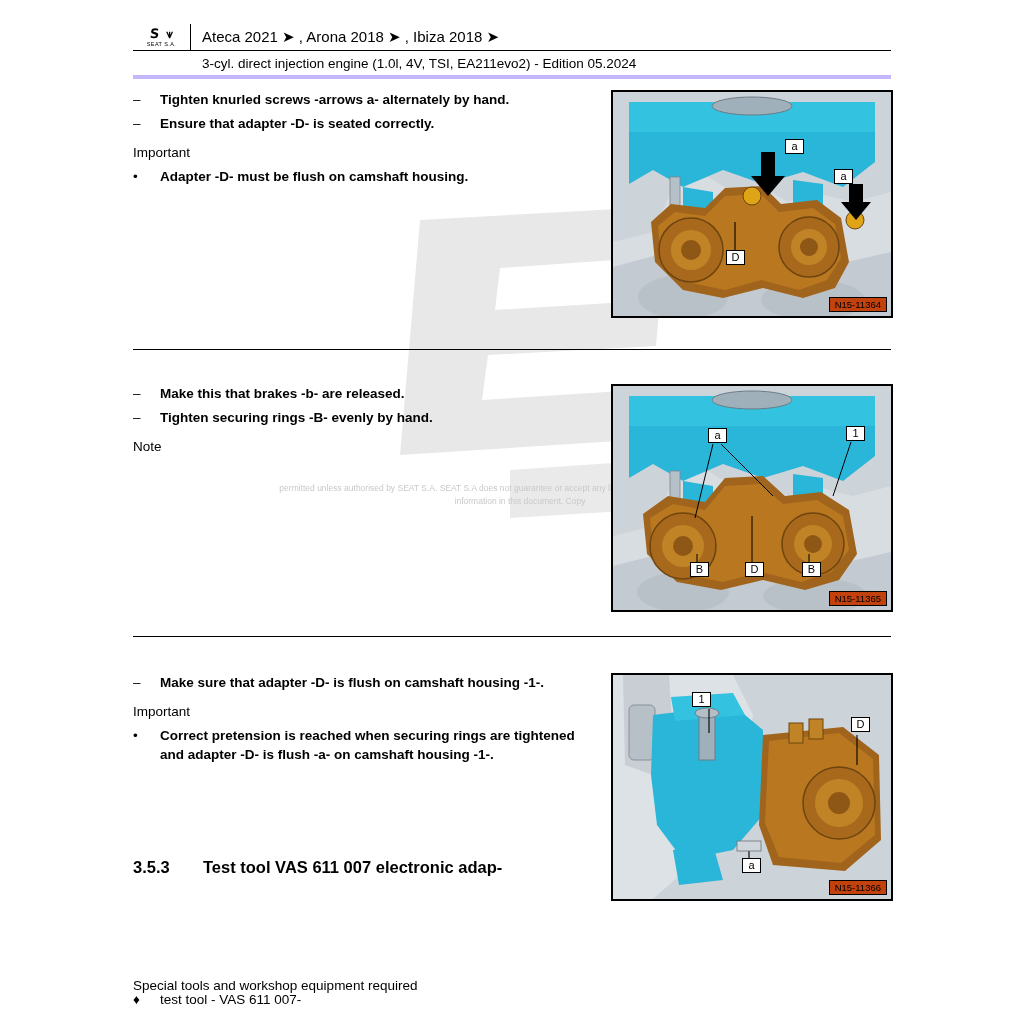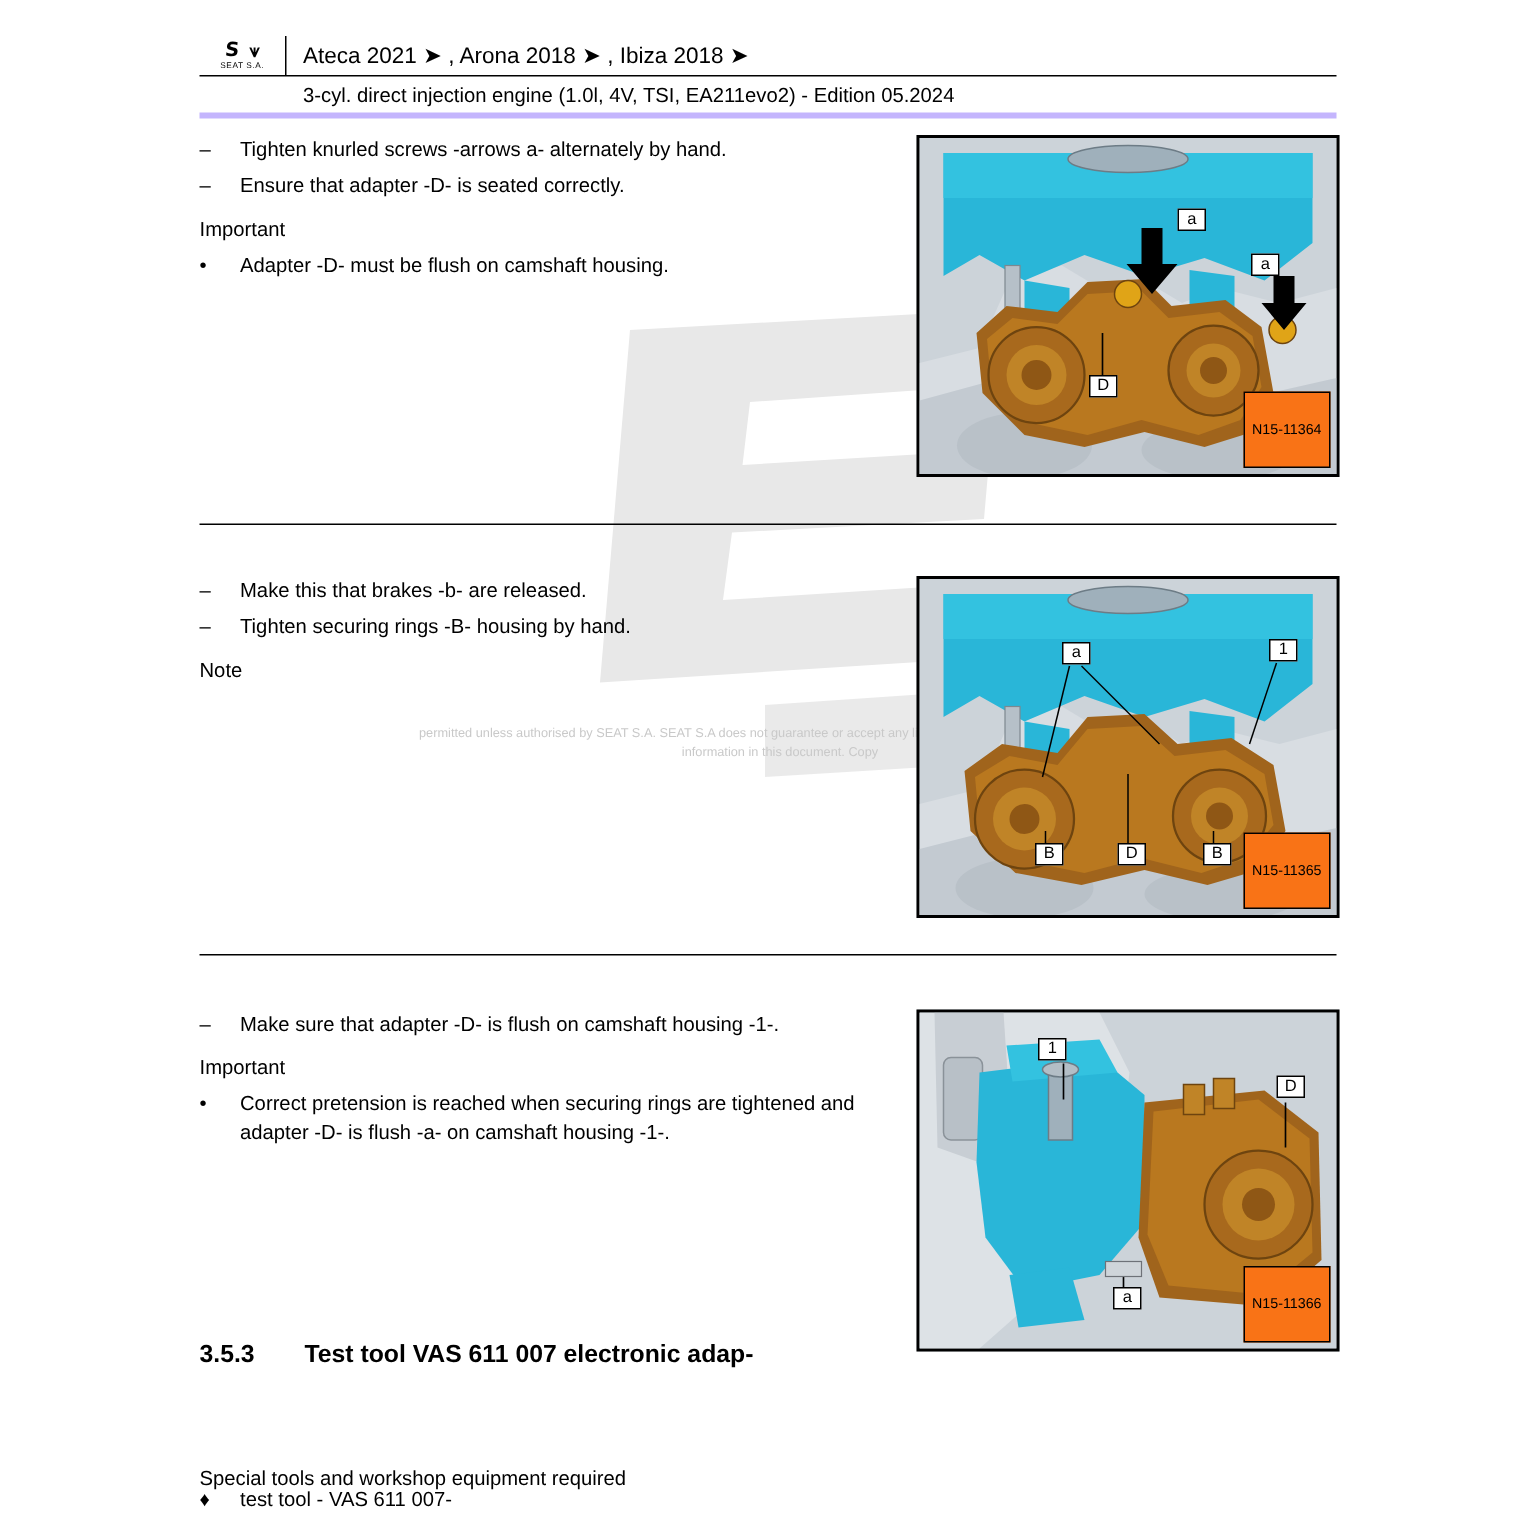--- a/index.html
+++ b/index.html
@@ -120,64 +120,64 @@
   }
   .bullet-line {
     display: flex;
     margin-bottom: 5px;
   }
   .bullet-mark {
     width: 27px;
     flex: 0 0 27px;
     text-align: left;
   }
-  .bullet-body { flex: 1; }
+  .bullet-body { flex: 1; font-weight: bold; }
   .para-head {
     margin-top: 10px;
     margin-bottom: 5px;
   }
   .plain-para { margin-top: 8px; }
 
   
   .figure {
     position: absolute;
     border: 2px solid #000;
     background: #cfd6dc;
     overflow: hidden;
     z-index: 2;
   }
   .fig-code {
     position: absolute;
     right: 4px;
     bottom: 4px;
-    background: #f97316;
+    background: #c2410c;
     border: 1px solid #000;
     font-size: 9.5px;
-    padding: 19px 5px;
+    padding: 1px 5px;
     font-family: "Liberation Sans", sans-serif;
     z-index: 12;
   }
   .callout {
     position: absolute;
     background: #fff;
     border: 1px solid #000;
     font-size: 11px;
     line-height: 13px;
     padding: 0 3px;
     min-width: 11px;
     text-align: center;
     z-index: 11;
     font-weight: normal;
   }
 
   
   .chapter {
     position: absolute;
     left: 133px;
-    top: 892px;
+    top: 856px;
     width: 470px;
     z-index: 2;
   }
   .chapter-row {
     display: flex;
     font-size: 16.5px;
     font-weight: bold;
     line-height: 23px;
   }
   .chapter-num { width: 70px; flex: 0 0 70px; }
@@ -286,21 +286,21 @@
 
 <div class="divider" style="top:349px;"></div>
 
 <div class="text-col" style="top:384px;">
   <div class="bullet-line">
     <div class="bullet-mark">–</div>
     <div class="bullet-body">Make this that brakes -b- are released.</div>
   </div>
   <div class="bullet-line">
     <div class="bullet-mark">–</div>
-    <div class="bullet-body">Tighten securing rings -B- housing by hand.</div>
+    <div class="bullet-body">Tighten securing rings -B- evenly by hand.</div>
   </div>
   <div class="para-head">Note</div>
 </div>
 
 <div class="figure" style="left:611px; top:384px; width:278px; height:224px;">
   <svg viewBox="0 0 278 224" style="position:absolute;left:0;top:0;width:100%;height:100%;" xmlns="http://www.w3.org/2000/svg">
     <rect x="0" y="0" width="278" height="224" fill="#ccd3d9"></rect>
     <path d="M0 150 L40 140 L60 95 L95 85 L120 100 L150 95 L175 110 L200 100 L240 110 L278 100 L278 224 L0 224 Z" fill="#d8dde2"></path>
     <path d="M0 180 L55 166 L110 176 L165 166 L225 178 L278 166 L278 224 L0 224 Z" fill="#c3cad1"></path>
     <ellipse cx="70" cy="206" rx="46" ry="20" fill="#b9c1c8"></ellipse>

